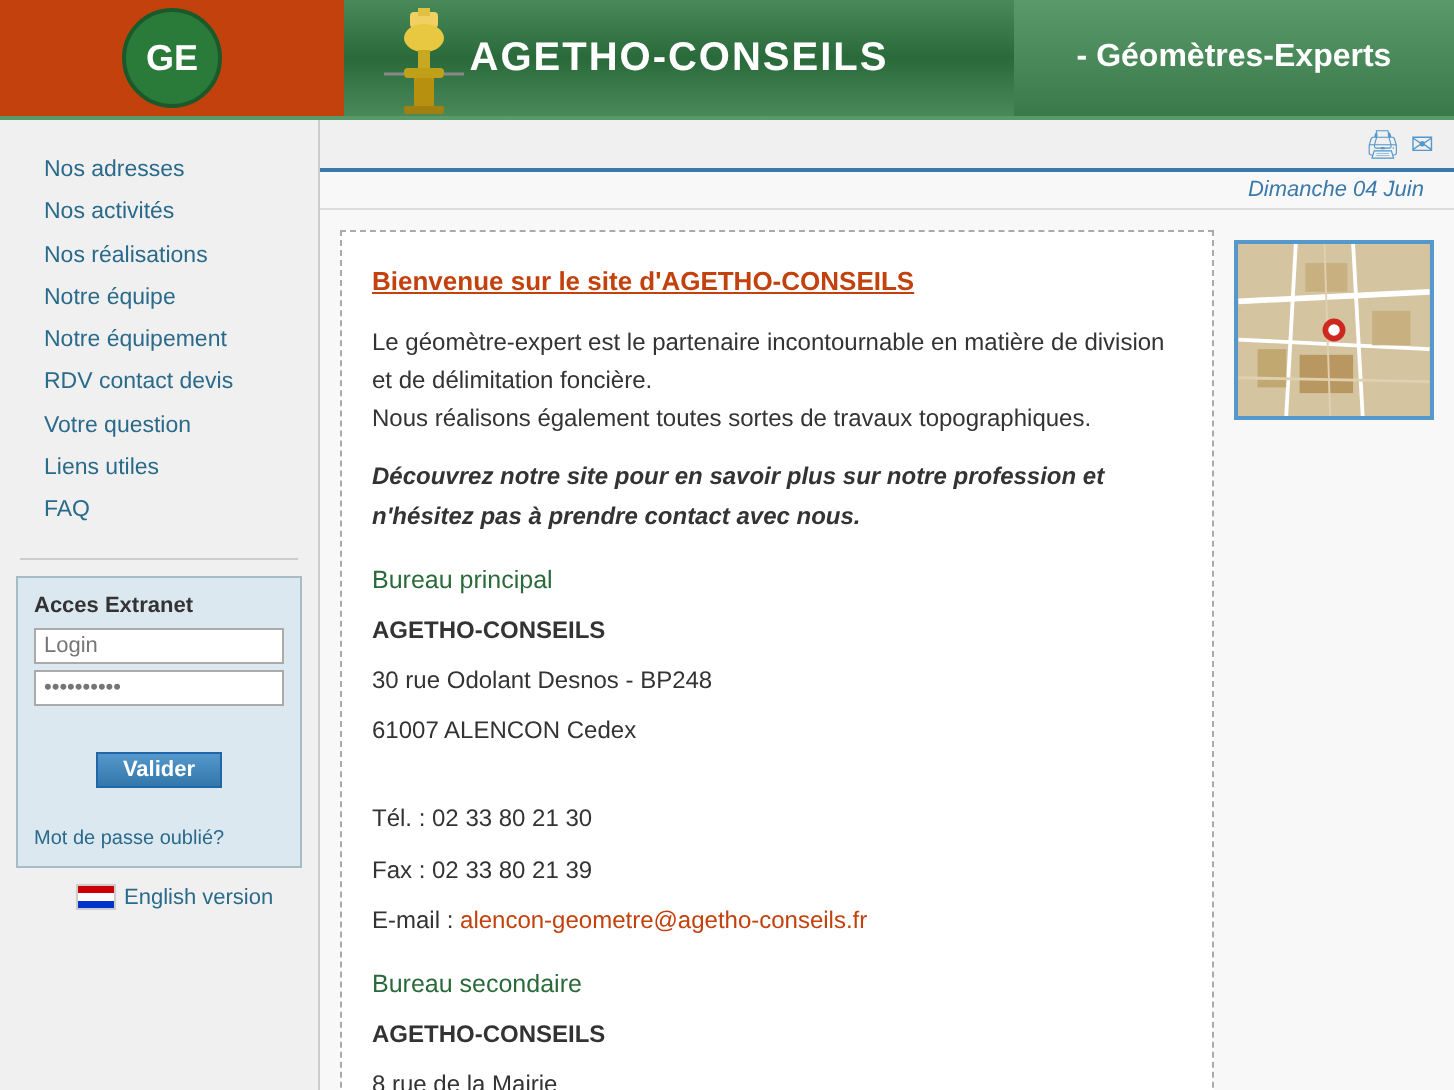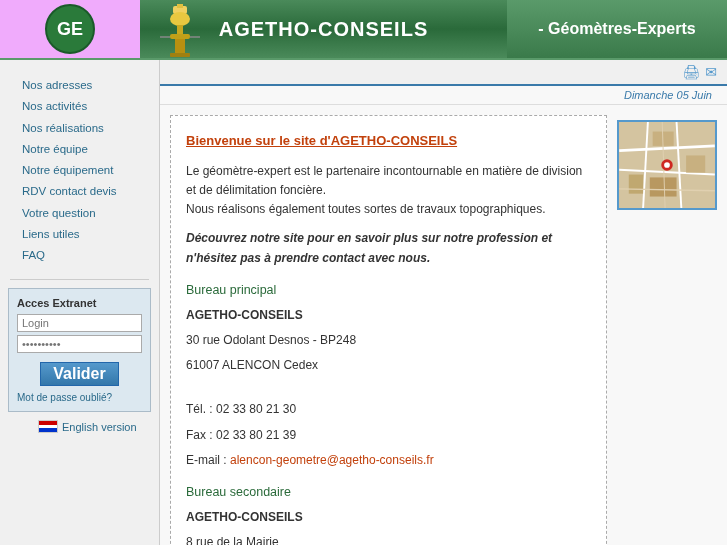--- a/index.html
+++ b/index.html
@@ -14,22 +14,22 @@
 
     
     .header {
       display: flex;
       align-items: stretch;
       background: #ffffff;
       height: 60px;
       border-bottom: 2px solid #5a9a6a;
     }
     .header-logo {
-      width: 140px;
-      background: #f0abfc;
+      width: 172px;
+      background: #c2410c;
       display: flex;
       align-items: center;
       justify-content: center;
       padding: 5px;
     }
     .logo-circle {
       width: 50px;
       height: 50px;
       border-radius: 50%;
       background: #2a7a3a;
@@ -129,24 +129,24 @@
       padding: 2px 4px;
       font-size: 11px;
       margin-bottom: 3px;
       background: white;
     }
     .valider-btn {
       background: linear-gradient(to bottom, #5599cc, #3377aa);
       color: white;
       border: 1px solid #2266aa;
       padding: 2px 12px;
-      font-size: 16px;
+      font-size: 11px;
       cursor: pointer;
       display: block;
-      margin: 6px auto;
+      margin: 20px auto;
       font-weight: bold;
     }
     .forgot-password {
       color: #2a6a8a;
       font-size: 10px;
       text-decoration: none;
       display: block;
       margin-top: 3px;
     }
     .english-version {
@@ -337,21 +337,21 @@
   </div>
 
   <div class="content-area">
     <div class="top-bar">
       <div class="top-bar-icons">
         <span class="top-icon">🖨</span>
         <span class="top-icon">✉</span>
       </div>
     </div>
     <div class="date-bar">
-      <span>Dimanche 05 Juin</span>
+      <span>Dimanche 04 Juin</span>
     </div>
 
     <div class="main-content">
       <div class="content-box">
         <h2>Bienvenue sur le site d'AGETHO-CONSEILS</h2>
         <p>Le géomètre-expert est le partenaire incontournable en matière de division et de délimitation foncière.<br>Nous réalisons également toutes sortes de travaux topographiques.</p>
         <p class="italic-bold">Découvrez notre site pour en savoir plus sur notre profession et n'hésitez pas à prendre contact avec nous.</p>
 
         <h3>Bureau principal</h3>
         <p class="company-name">AGETHO-CONSEILS</p>

